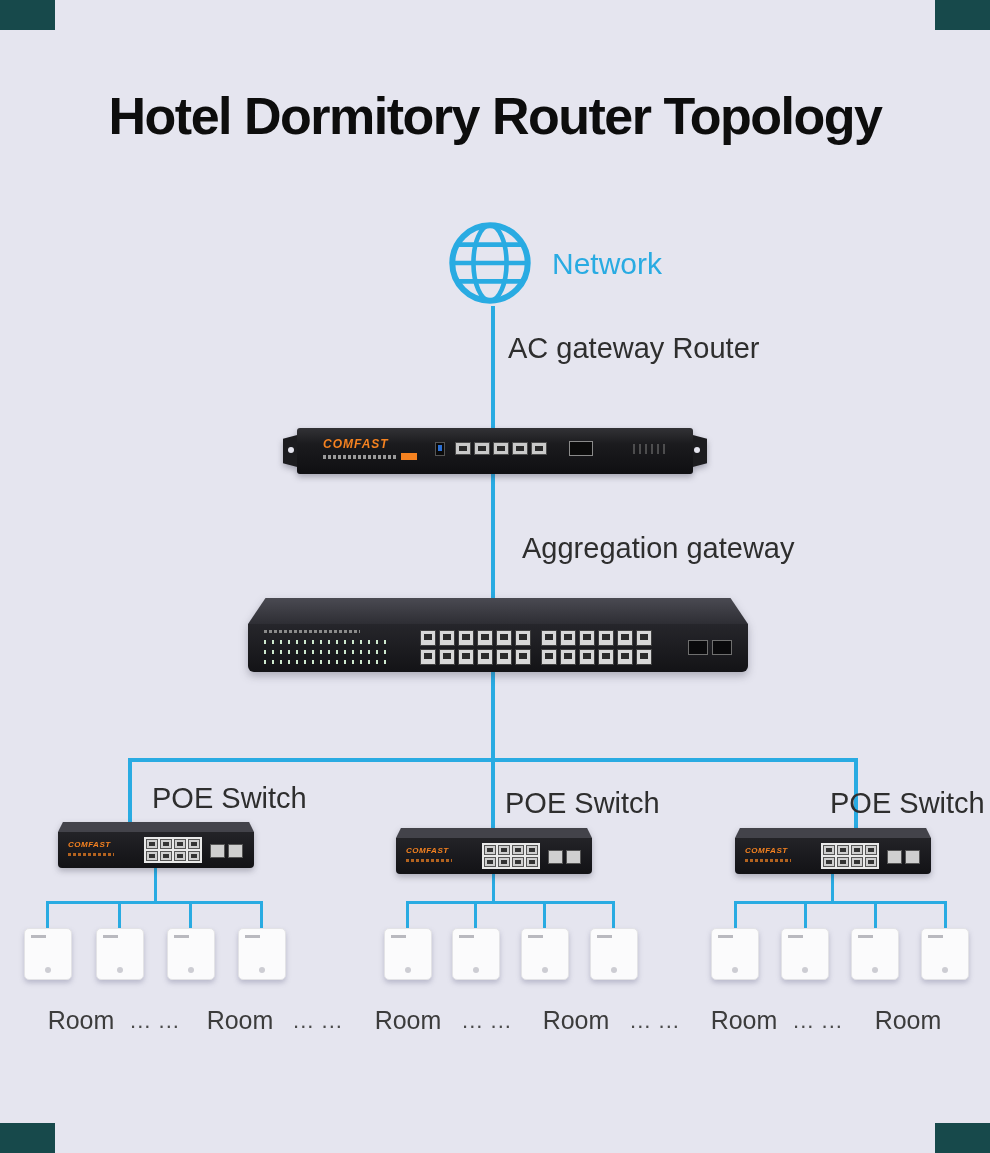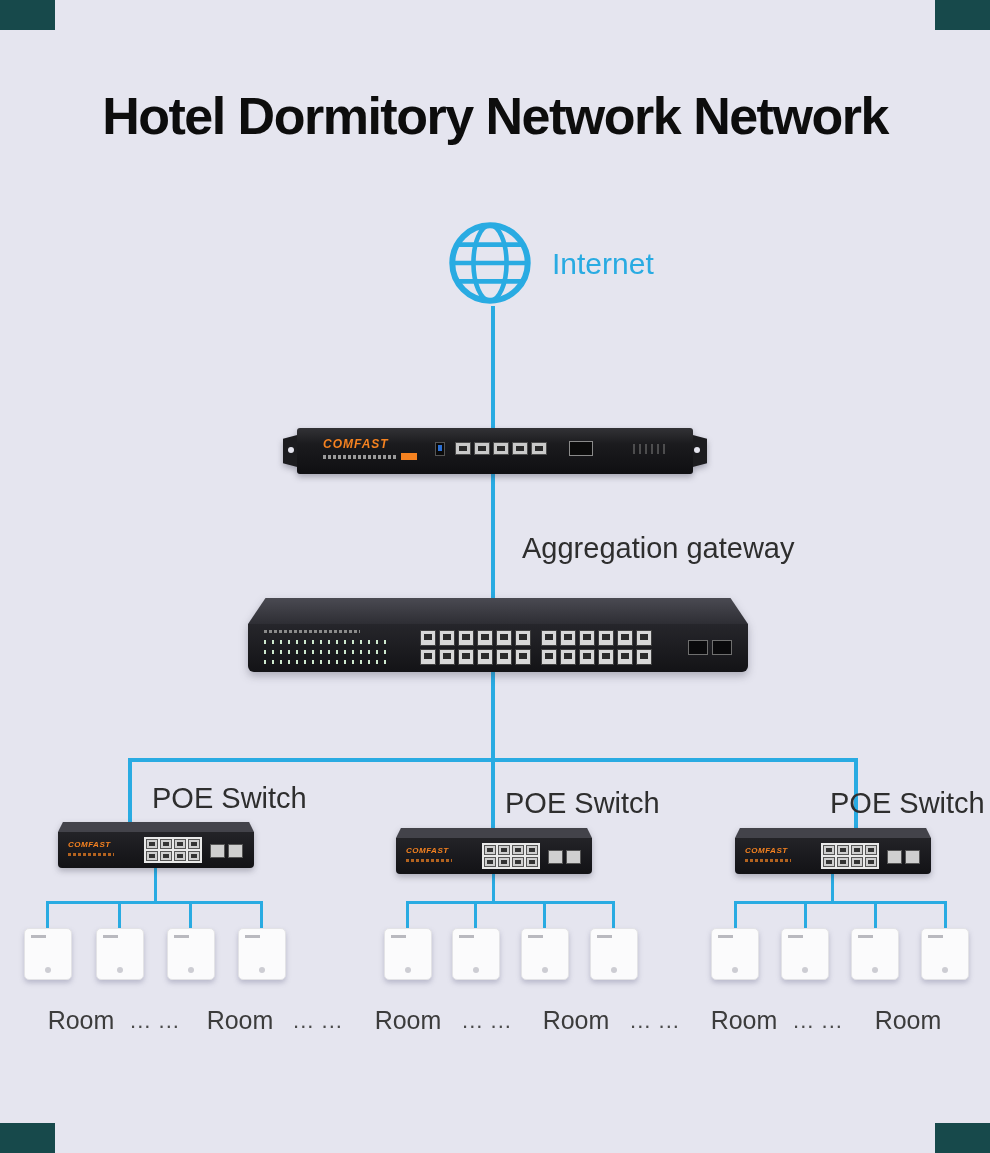--- a/index.html
+++ b/index.html
@@ -108,21 +108,21 @@
 </head>
 <body>
 
 <div class="canvas">
 
   <div class="corner tl"></div>
   <div class="corner tr"></div>
   <div class="corner bl"></div>
   <div class="corner br"></div>
 
-  <div class="title">Hotel Dormitory Network Network</div>
+  <div class="title">Hotel Dormitory Router Topology</div>
 
   <div class="line v4" style="left:491px;top:306px;height:124px"></div>
   <div class="line v4" style="left:491px;top:472px;height:128px"></div>
   <div class="line v4" style="left:491px;top:670px;height:92px"></div>
   <div class="line h4" style="left:128px;top:758px;width:730px"></div>
   <div class="line v4" style="left:128px;top:758px;height:66px"></div>
   <div class="line v4" style="left:491px;top:758px;height:72px"></div>
   <div class="line v4" style="left:854px;top:758px;height:72px"></div>
 
   <div class="line v3" style="left:154px;top:866px;height:38px"></div>
@@ -146,22 +146,23 @@
   <div class="line v3" style="left:874px;top:901px;height:29px"></div>
   <div class="line v3" style="left:944px;top:901px;height:29px"></div>
 
   <svg class="globe" width="92" height="92" viewBox="0 0 100 100">
     <circle cx="50" cy="50" r="41" fill="none" stroke="#29abe2" stroke-width="6.5"></circle>
     <ellipse cx="50" cy="50" rx="18" ry="41" fill="none" stroke="#29abe2" stroke-width="5"></ellipse>
     <line x1="9" y1="50" x2="91" y2="50" stroke="#29abe2" stroke-width="5"></line>
     <line x1="15" y1="30" x2="85" y2="30" stroke="#29abe2" stroke-width="5"></line>
     <line x1="15" y1="70" x2="85" y2="70" stroke="#29abe2" stroke-width="5"></line>
   </svg>
-  <span class="inet-lbl">Internet</span>
-
+  <span class="inet-lbl">Network</span>
+
+  <span class="lbl" style="left:508px;top:332px">AC gateway Router</span>
   <div class="router">
     <div class="ear earL"></div>
     <div class="ear earR"></div>
     <div class="rbody">
       <div class="rbrand">COMFAST</div>
       <div class="rsub"></div>
       <div class="rchip"></div>
       <i class="usb"></i>
       <i class="rport" style="left:158px"></i>
       <i class="rport" style="left:177px"></i>

